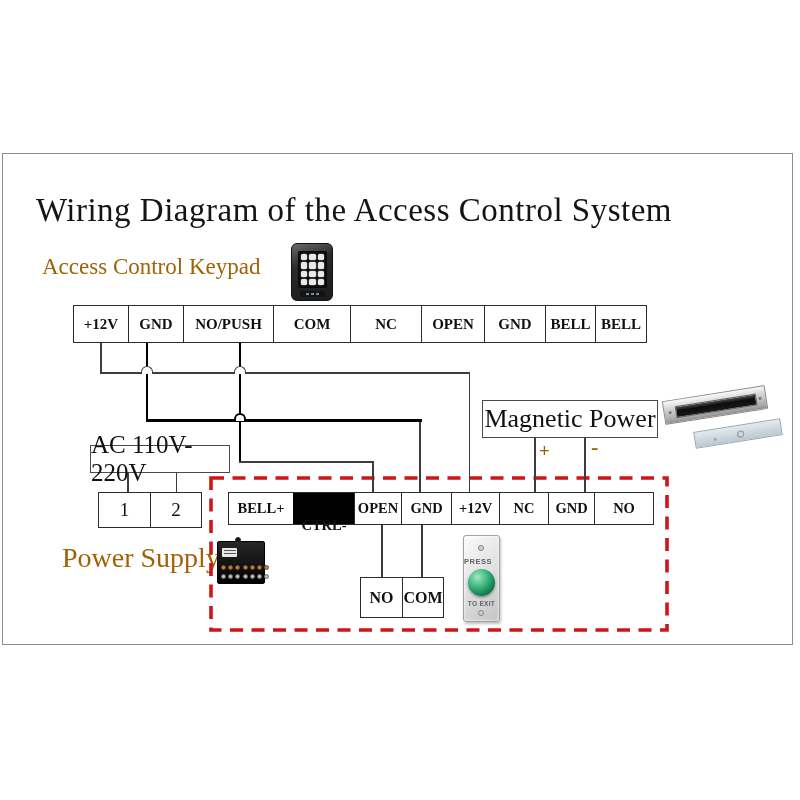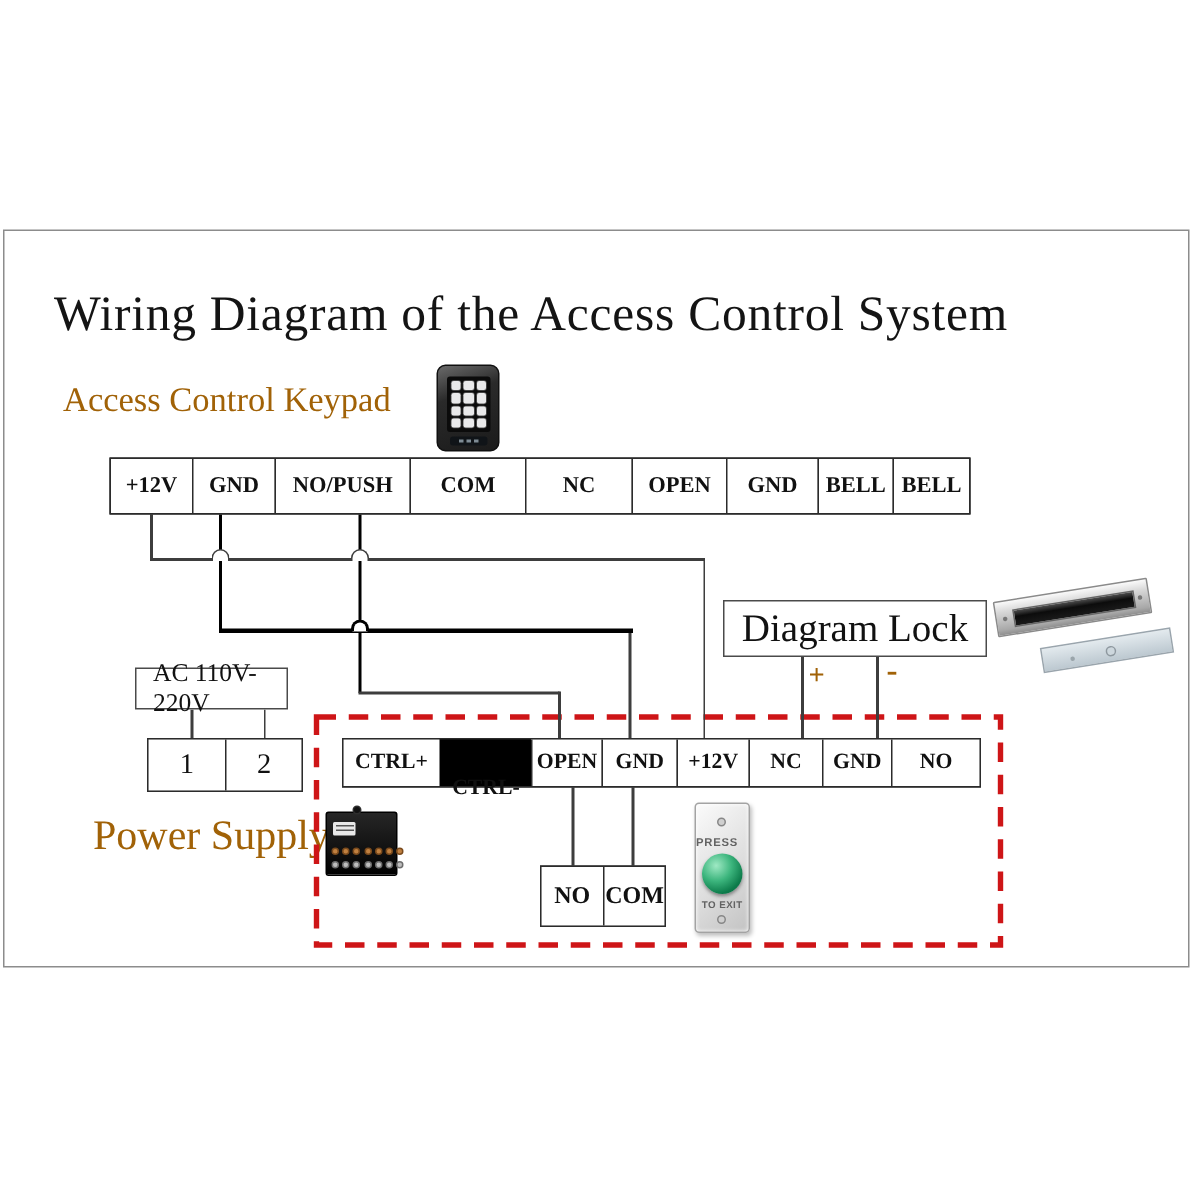--- a/index.html
+++ b/index.html
@@ -132,44 +132,44 @@
     <div class="cell" style="width:90px;">NO/PUSH</div>
     <div class="cell" style="width:77px;">COM</div>
     <div class="cell" style="width:71px;">NC</div>
     <div class="cell" style="width:63px;">OPEN</div>
     <div class="cell" style="width:61px;">GND</div>
     <div class="cell" style="width:50px;">BELL</div>
     <div class="cell" style="width:51px;">BELL</div>
   </div>
 
   <div class="obox" style="left:482px;top:400px;width:176px;height:38px;font-size:26px;">
-    <span>Diagram Lock</span>
+    <span>Magnetic Power</span>
   </div>
   <div class="maglock">
     <div class="bar">
       <div class="slot"></div>
       <i class="scr" style="left:4px;top:10px;"></i>
         <i class="scr" style="right:4px;top:10px;"></i>
     </div>
     <div class="plate">
       <div class="hole"></div>
         <div class="dot"></div>
     </div>
   </div>
 
-  <div class="obox" style="left:90px;top:445px;width:102px;height:28px;font-size:17px;padding-left:11px;">
+  <div class="obox" style="left:90px;top:445px;width:140px;height:28px;font-size:25px;">
     <span>AC 110V-220V</span>
   </div>
   <div class="strip plain" style="left:98px;top:492px;height:36px;">
     <div class="cell" style="width:51px;">1</div>
     <div class="cell" style="width:51px;">2</div>
   </div>
 
   <div class="strip f14" style="left:228px;top:492px;height:33px;">
-    <div class="cell" style="width:64px;">CTRL+</div>
+    <div class="cell" style="width:64px;">BELL+</div>
     <div class="cell" style="width:61px;margin-top:32px;">CTRL-</div>
     <div class="cell" style="width:47px;">OPEN</div>
     <div class="cell" style="width:50px;">GND</div>
     <div class="cell" style="width:48px;">+12V</div>
     <div class="cell" style="width:49px;">NC</div>
     <div class="cell" style="width:46px;">GND</div>
     <div class="cell" style="width:59px;">NO</div>
   </div>
 
   <div class="strip f16" style="left:360px;top:577px;height:41px;">

